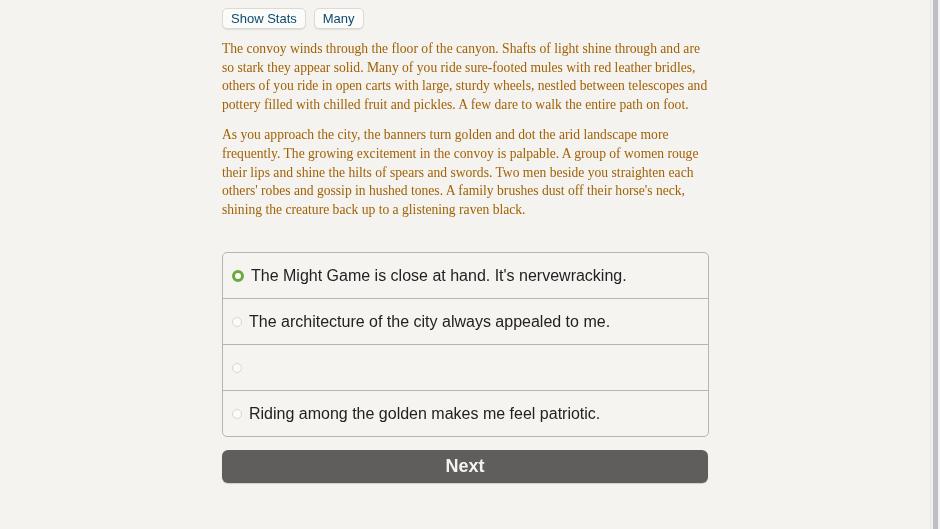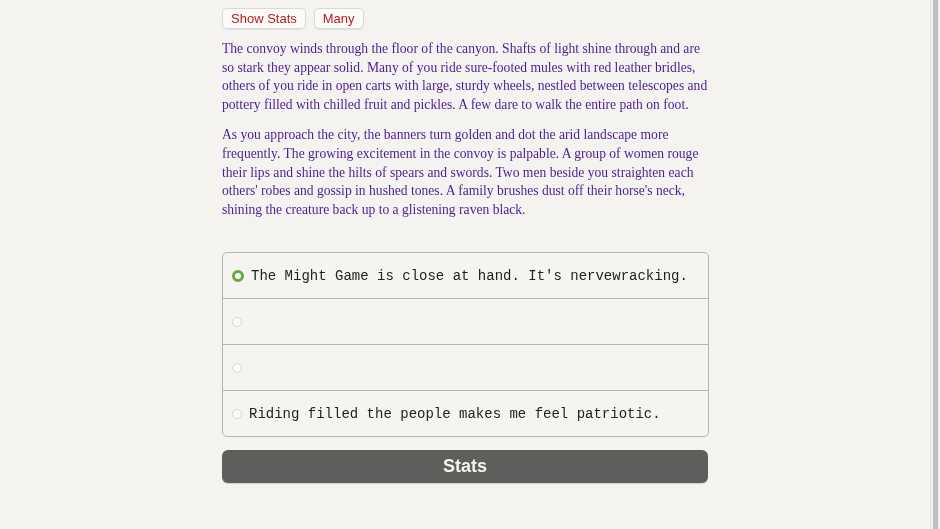--- a/index.html
+++ b/index.html
@@ -24,36 +24,36 @@
     }
     .top-btn {
       font-family: "Liberation Sans", "DejaVu Sans", sans-serif;
       font-size: 13px;
       background: #fbfbf9;
       border: 1px solid #dcdad4;
       border-radius: 5px;
       padding: 0 8px;
       height: 21px;
       line-height: 20px;
-      color: #b91c1c;
+      color: #0c4a6e;
       box-shadow: 0 1px 1px rgba(0,0,0,0.08);
       cursor: pointer;
     }
     .story {
       position: absolute;
       left: 222px;
       top: 40px;
       width: 488px;
     }
     .story p {
       margin: 0 0 12px 0;
       font-family: "Liberation Serif", "DejaVu Serif", serif;
       font-size: 13.6px;
       line-height: 18.6px;
-      color: #4c1d95;
+      color: #a16207;
     }
     .choices {
       position: absolute;
       left: 222px;
       top: 252px;
       width: 485px;
       border: 1px solid #b7b5b0;
       border-radius: 5px;
       background: #f5f4f0;
       overflow: hidden;
@@ -77,22 +77,22 @@
       flex: 0 0 auto;
       box-sizing: border-box;
     }
     .radio.checked {
       border: 3px solid #6aa840;
       background: #ffffff;
       width: 12px;
       height: 12px;
     }
     .choice-label {
-      font-family: Liberation Mono, monospace;
-      font-size: 14px;
+      font-family: Liberation Sans, sans-serif;
+      font-size: 16px;
       color: #222;
     }
     .next-btn {
       position: absolute;
       left: 222px;
       top: 450px;
       width: 486px;
       height: 33px;
       background: #5f5e5c;
       border-radius: 6px;
@@ -136,27 +136,28 @@
   <p>As you approach the city, the banners turn golden and dot the arid landscape more frequently. The growing excitement in the convoy is palpable. A group of women rouge their lips and shine the hilts of spears and swords. Two men beside you straighten each others' robes and gossip in hushed tones. A family brushes dust off their horse's neck, shining the creature back up to a glistening raven black.</p>
 </div>
 
 <div class="choices">
   <div class="choice">
     <span class="radio checked"></span>
     <span class="choice-label">The Might Game is close at hand. It's nervewracking.</span>
   </div>
   <div class="choice">
     <span class="radio"></span>
+    <span class="choice-label">The architecture of the city always appealed to me.</span>
   </div>
   <div class="choice">
     <span class="radio"></span>
   </div>
   <div class="choice">
     <span class="radio"></span>
-    <span class="choice-label">Riding filled the people makes me feel patriotic.</span>
+    <span class="choice-label">Riding among the golden makes me feel patriotic.</span>
   </div>
 </div>
 
-<div class="next-btn">Stats</div>
+<div class="next-btn">Next</div>
 
 <div class="scrollbar">
   <div class="scroll-thumb"></div>
 </div>
 
 </body></html>

